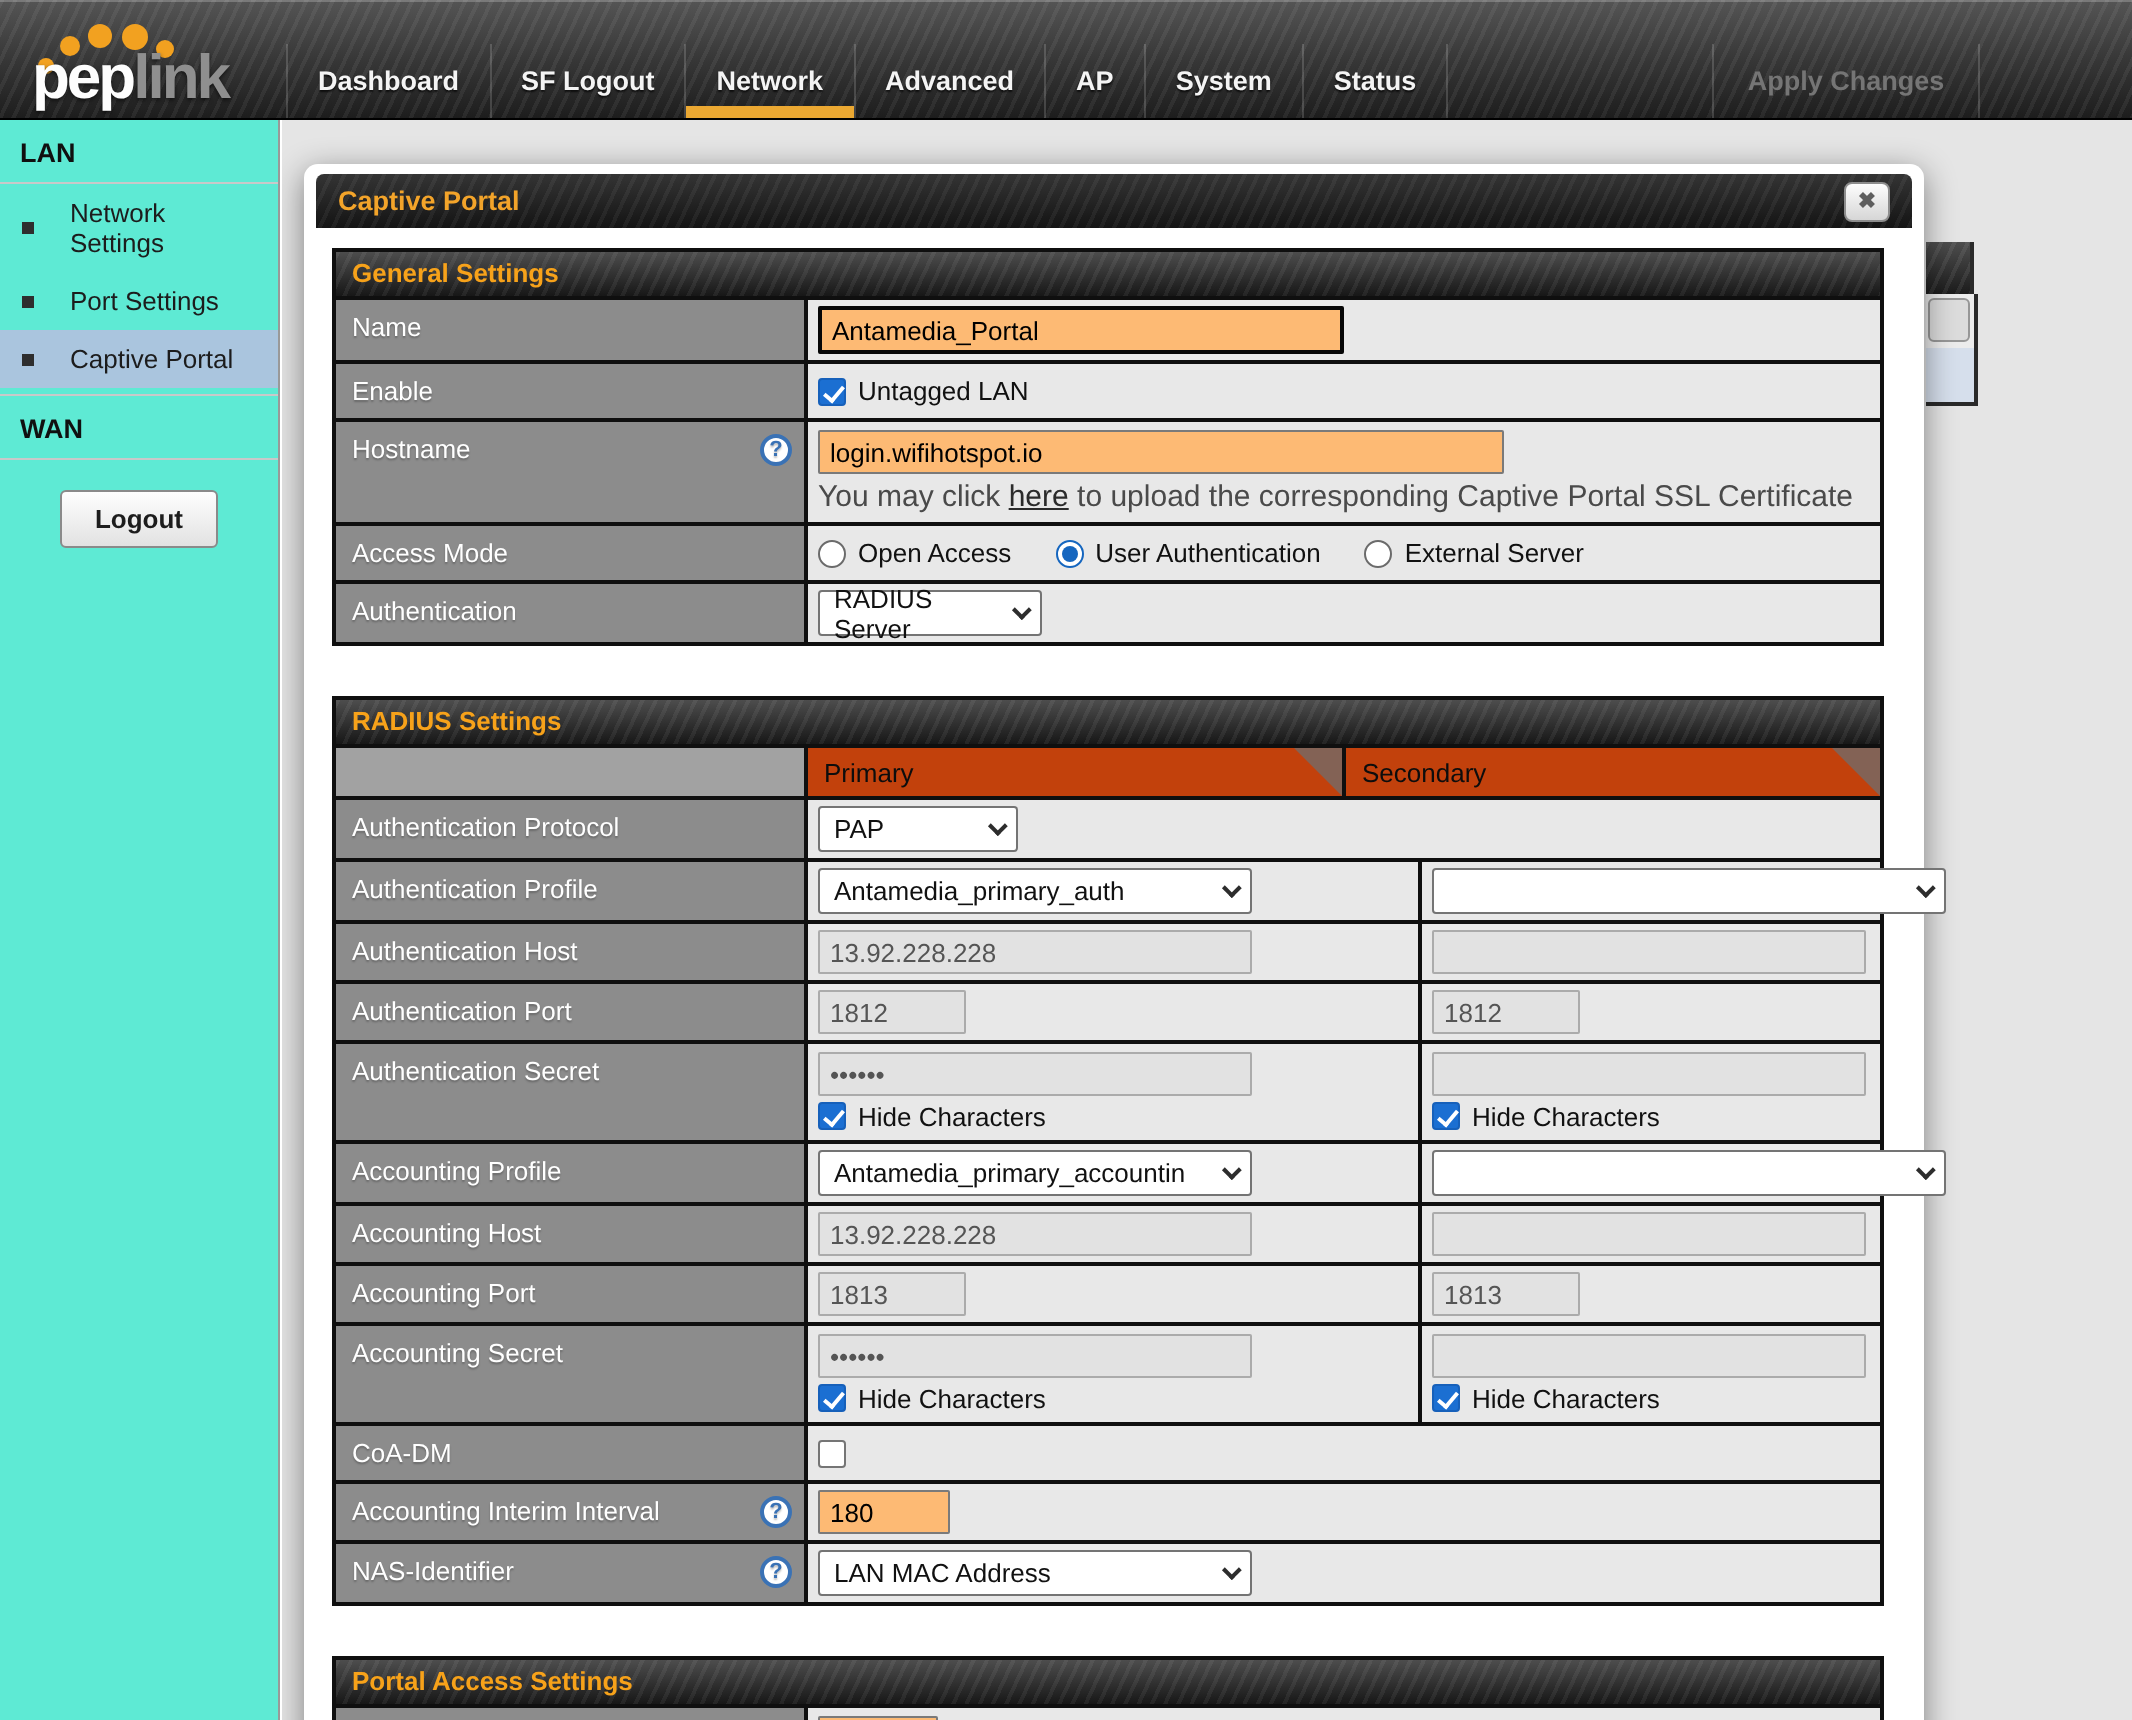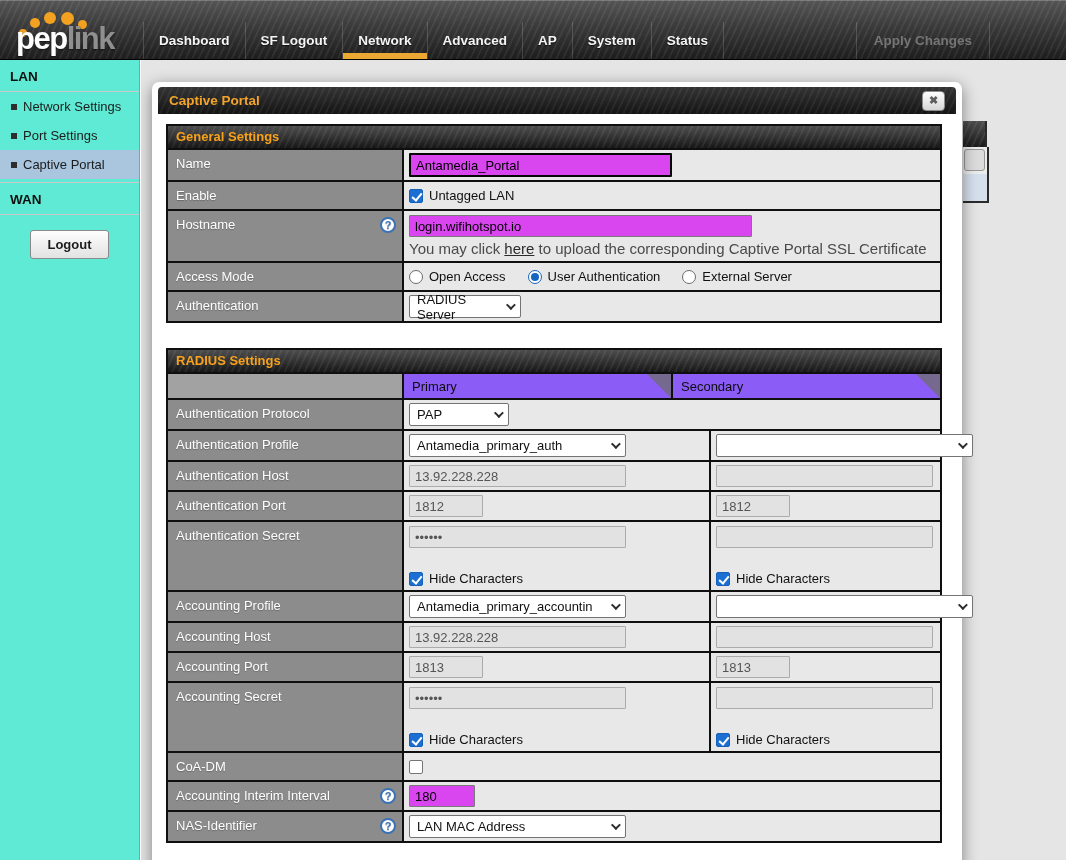--- a/index.html
+++ b/index.html
@@ -41,21 +41,21 @@
     color:#757575; font-weight:bold; font-size:13.5px;
     border-left:1px solid rgba(255,255,255,.16); border-right:1px solid rgba(255,255,255,.16);
   }
   
   .sidebar {
     position:absolute; left:0; top:60px; width:140px; height:800px;
     background:#5eead4; border-right:1px solid #999;
   }
   .side-h { font-weight:bold; font-size:13.5px; color:#101010; padding:9px 10px 7px; border-bottom:1px solid #c9c9c9; }
   .side-h.wan { border-top:1px solid #c9c9c9; margin-top:3px; }
-  .side-item { display:flex; align-items:center; gap:6px; padding:7px 6px 7px 11px; color:#1c1c1c; cursor:pointer; }
+  .side-item { display:flex; align-items:center; gap:18px; padding:7px 6px 7px 11px; color:#1c1c1c; cursor:pointer; }
   .side-item .bullet { width:6px; height:6px; background:#2e2e2e; flex:none; }
   .side-item.selected { background:#aac5de; }
   .logout {
     display:block; margin:15px auto 0; padding:6px 16px;
     background:linear-gradient(#fefefe,#e2e2e2); border:1px solid #8a8a8a; border-radius:3px;
     font-weight:bold; font-size:13px; color:#1d1d1d; font-family:inherit; cursor:pointer;
   }
   
   .content { position:absolute; left:141px; top:60px; width:925px; height:800px; background:#e5e5e5; overflow:hidden; }
   .frag { position:absolute; }
@@ -95,37 +95,37 @@
   }
   .row { display:flex; border-top:2px solid #0f0f0f; background:#e8e8e8; align-items:stretch; }
   .lbl {
     width:234px; flex:none; background:#8c8c8c; color:#fff; padding:6px 6px 5px 8px;
     display:flex; align-items:flex-start; justify-content:space-between; gap:4px;
     text-shadow:0 1px 1px rgba(0,0,0,.25);
   }
   .val { flex:1; border-left:2px solid #0f0f0f; padding:3px 5px; display:flex; align-items:center; gap:6px; min-height:27px; }
   .val.col { flex-direction:column; align-items:flex-start; justify-content:center; gap:3px; padding-top:4px; padding-bottom:4px; }
   .val.primary { width:307px; flex:none; }
-  .hline { display:flex; align-items:center; gap:6px;margin-top:20px; }
+  .hline { display:flex; align-items:flex-start; gap:6px; }
   
   .colh {
-    background:#8b5cf6; color:#0d0d0d; padding:4px 8px; position:relative; min-height:24px;
+    background:#c2410c; color:#0d0d0d; padding:4px 8px; position:relative; min-height:24px;
     display:flex; align-items:center;
   }
   .colh.primary { width:269px; flex:none; border-left:2px solid #0f0f0f; }
   .colh.secondary { flex:1; border-left:2px solid #0f0f0f; }
   .corner { width:234px; flex:none; background:#a2a2a2; min-height:24px; }
   .curl::after {
     content:''; position:absolute; top:0; right:0; width:0; height:0;
     border-style:solid; border-width:0 24px 24px 0;
     border-color:transparent #6e6e6e transparent transparent; opacity:.75;
   }
   
   input.txt {
-    height:22px; border:1px solid #7a7a7a; background:#d946ef; color:#000;
+    height:22px; border:1px solid #7a7a7a; background:#fdba74; color:#000;
     font-family:inherit; font-size:13px; padding:1px 5px; border-radius:1px;
   }
   input.txt.focused { border:2px solid #060606; height:24px; }
   input.txt.dis { background:#e2e2e2; border:1px solid #ababab; color:#555; }
   .sel {
     height:23px; background:#fff; border:1px solid #747474; border-radius:2px;
     display:flex; align-items:center; justify-content:space-between; padding:0 7px; cursor:pointer;
   }
   .sel .chev { width:7px; height:7px; border-right:2px solid #2d2d2d; border-bottom:2px solid #2d2d2d; transform:rotate(45deg) translateY(-2px); flex:none; margin-left:8px; }
   .cb { width:14px; height:14px; border:1px solid #757575; border-radius:2px; background:#fff; position:relative; flex:none; cursor:pointer; }

